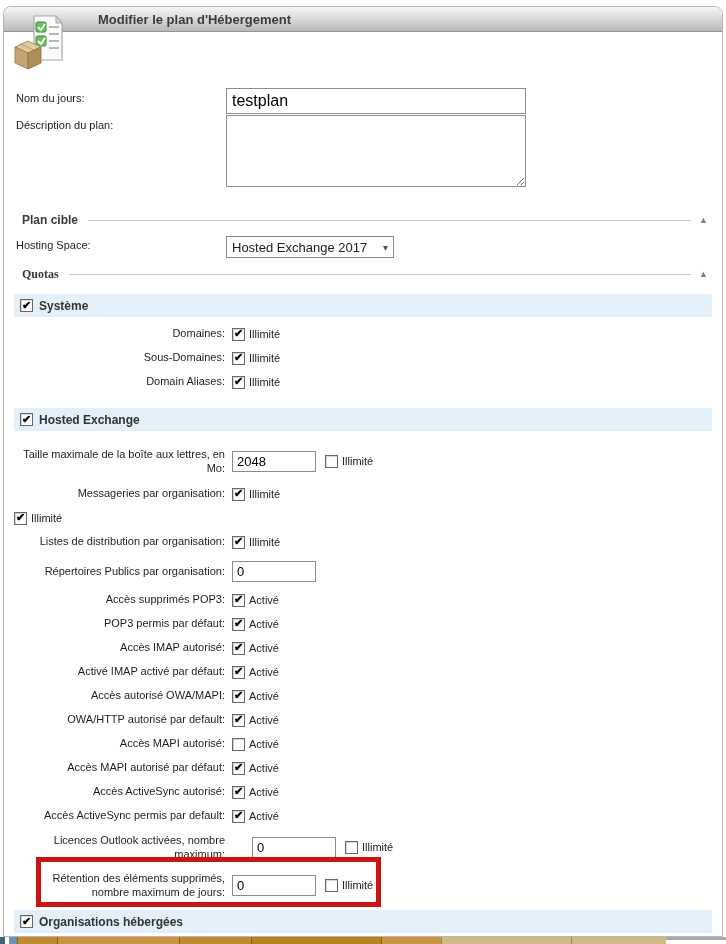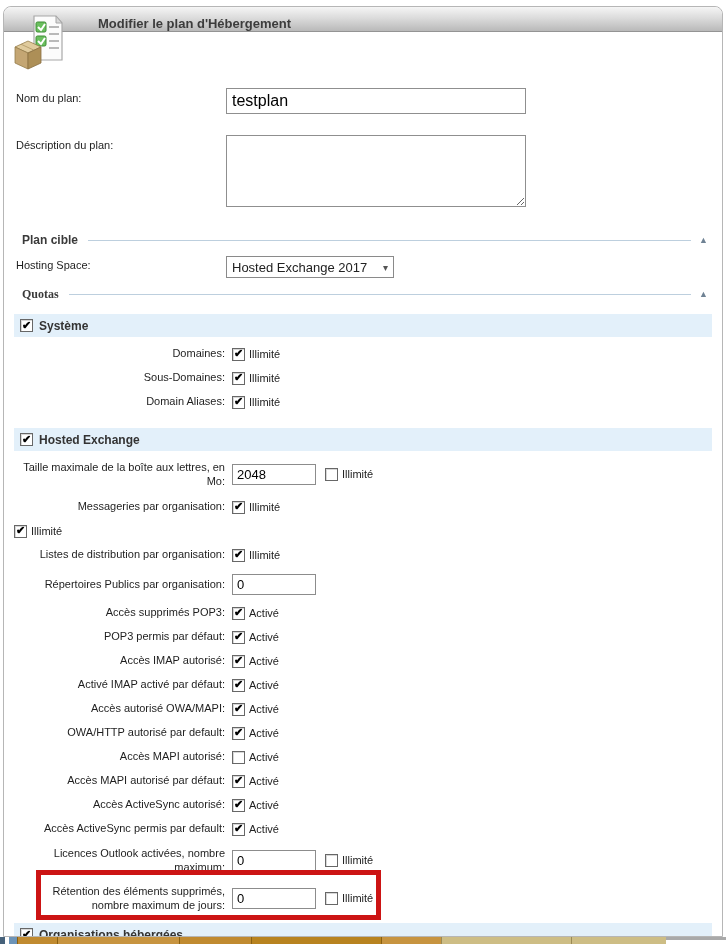--- a/index.html
+++ b/index.html
@@ -2,26 +2,26 @@
 <html><head>
 <meta charset="utf-8">
 <style>
   * { box-sizing: border-box; margin: 0; padding: 0; }
   html,body { width:726px; height:944px; background:#fff; overflow:hidden;
     font-family:"Liberation Sans", sans-serif; font-size:11px; color:#222; }
   .panel { position:absolute; left:3px; top:6px; width:720px; height:931px;
     background:#fff; border:1px solid #b6b6b6; border-radius:8px 8px 0 0; overflow:hidden; }
   .titlebar { height:25px; background:linear-gradient(180deg,#f5f5f5 0%,#dcdcdc 45%,#b9b9b9 100%);
     border-bottom:1px solid #949494; border-radius:7px 7px 0 0;
-    display:flex; align-items:flex-end; padding-left:94px; }
+    display:flex; align-items:center; padding-left:94px; }
   .titlebar .t { font-size:13px; font-weight:bold; color:#3c3c3c; }
   .bigicon { position:absolute; left:8px; top:7px; width:54px; height:56px; z-index:5; }
   .form { padding:0 10px; position:relative; }
 
-  .frow { display:flex; margin-top:21px; }
+  .frow { display:flex; margin-top:1px; }
   .frow .lbl { width:212px; text-align:left; padding:4px 6px 0 2px; color:#1e1e1e; }
   .name-input { width:300px; height:26px; border:1px solid #8f8f8f; background:#fff;
     font-family:"Liberation Sans",sans-serif; font-size:16px; padding:1px 5px; }
   .desc-area { width:300px; height:72px; border:1px solid #8f8f8f; background:#fff;
     font-family:"Liberation Sans",sans-serif; font-size:12px; resize:both; }
 
   .sect { display:flex; align-items:center; margin-top:25px; height:16px; }
   .sect .st { font-weight:bold; font-size:12px; color:#3a3a3a; padding-left:8px; white-space:nowrap; }
   .sect .line { flex:1; height:1px; background:#bdcfde; margin:0 8px 0 10px; }
   .sect .arr { color:#6f8294; font-size:9px; padding-right:4px; cursor:pointer; }
@@ -82,21 +82,21 @@
 
     <polygon points="3,33 16,27 29,33 16,39" fill="#e0cb9d" stroke="#967d4b" stroke-width="0.8"></polygon>
     <polygon points="3,33 16,39 16,55 3,49" fill="#c4a673" stroke="#967d4b" stroke-width="0.8"></polygon>
     <polygon points="16,39 29,33 29,49 16,55" fill="#ad8f57" stroke="#8a7042" stroke-width="0.8"></polygon>
     <line x1="9" y1="30.2" x2="22" y2="36.2" stroke="#a58c5c" stroke-width="0.7"></line>
   </svg>
 
   <div class="form">
 
     <div class="frow" style="margin-top:56px;">
-      <span class="lbl">Nom du plan:</span>
+      <span class="lbl">Nom du jours:</span>
       <input class="name-input" type="text" value="testplan" style="">
     </div>
 
     <div class="frow">
       <span class="lbl">Déscription du plan:</span>
       <textarea class="desc-area" style=""></textarea>
     </div>
 
     <div class="sect">
       <span class="st">Plan cible</span>
@@ -155,21 +155,21 @@
       </div>
     </div>
 
     <div class="gbar" style="margin-top:14px;">
       <span class="cb">
           <span class="mk">✔</span>
         </span>
       <span class="gt">Hosted Exchange</span>
     </div>
 
-    <div style="margin-top:4px;">
+    <div style="margin-top:11px;">
 
       <div class="row trow twoline">
         <span class="lbl">Taille maximale de la boîte aux lettres, en Mo:</span>
         <span class="ctl">
           <input class="tb" type="text" value="2048" style="">
           <span class="illim">
               <span class="cb">
                 <span class="mk"></span>
               </span>
           <span class="sfx">Illimité</span>
@@ -295,21 +295,21 @@
       <div class="row">
         <span class="lbl">Accès ActiveSync permis par default:</span>
         <span class="ctl">
             <span class="cb">
               <span class="mk">✔</span>
             </span>
         <span class="sfx">Activé</span>
           </span>
       </div>
 
-      <div class="row trow twoline" style="min-height:34px;">
+      <div class="row trow twoline" style="min-height:34px;gap:20px;">
         <span class="lbl">Licences Outlook activées, nombre maximum:</span>
         <span class="ctl">
           <input class="tb" type="text" value="0" style="">
           <span class="illim">
               <span class="cb">
                 <span class="mk"></span>
               </span>
           <span class="sfx">Illimité</span>
             </span>
         </span>

